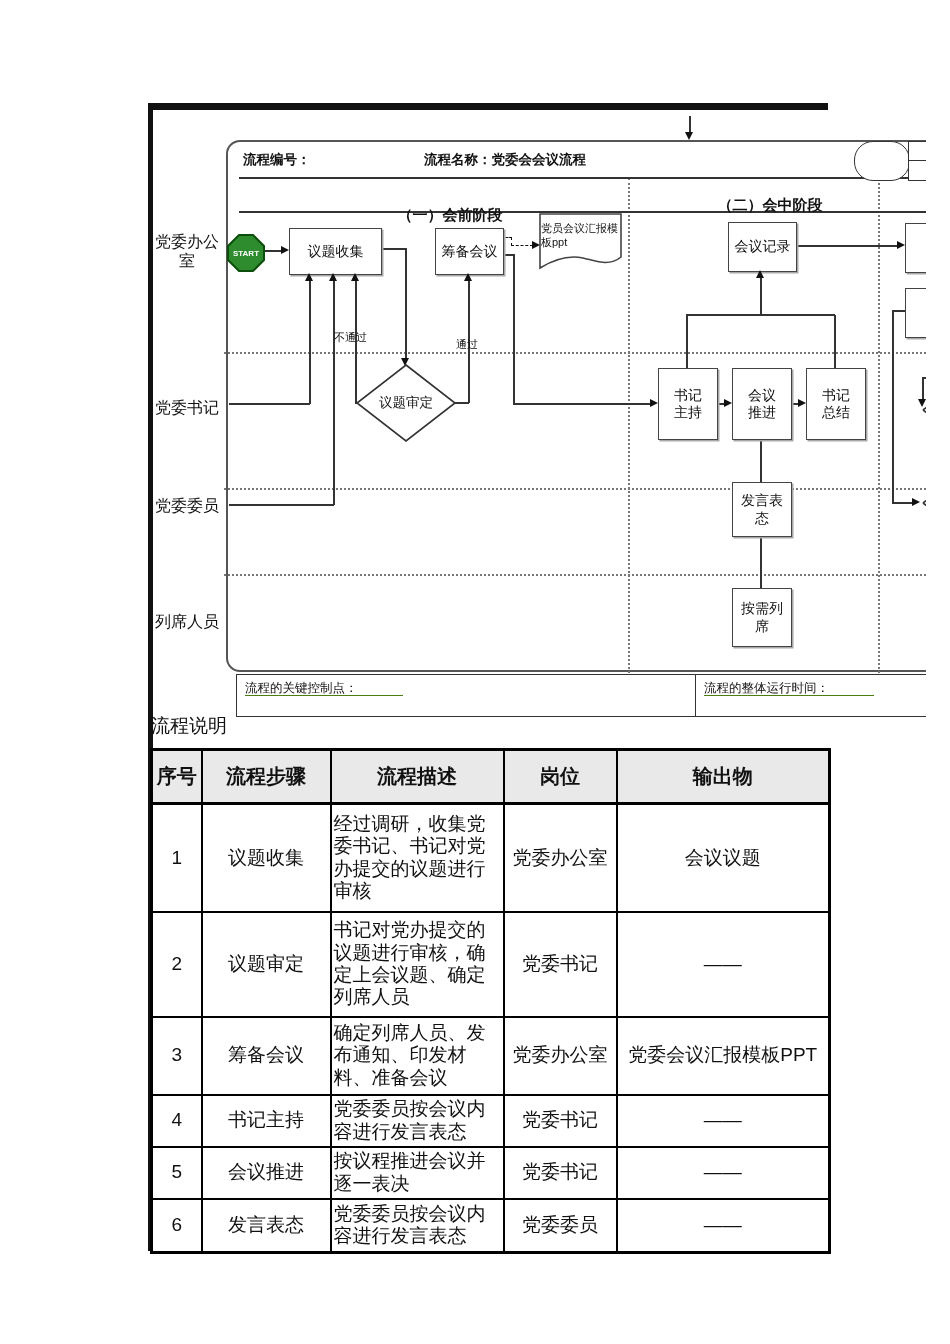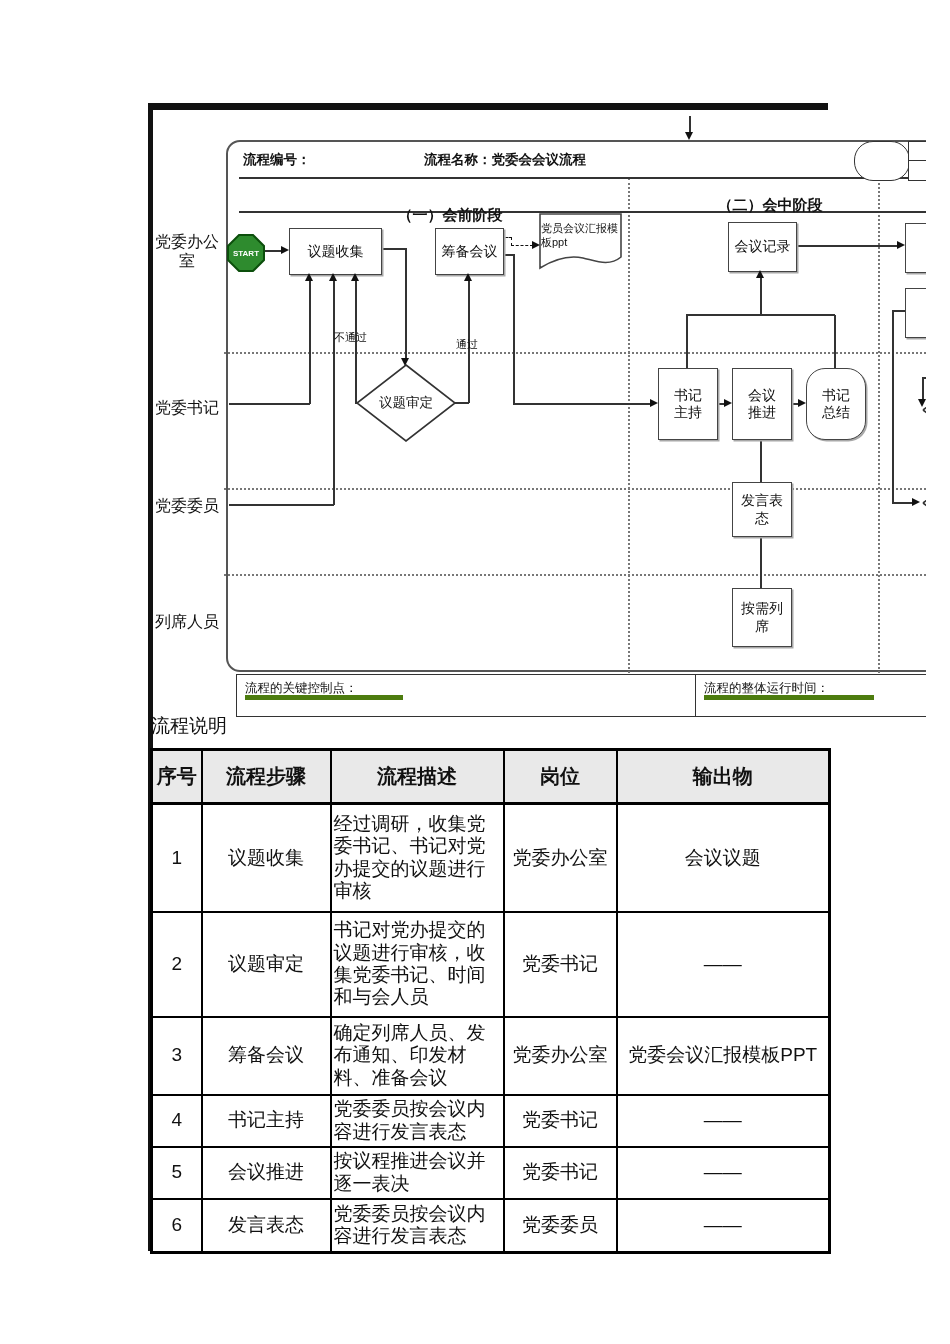--- a/index.html
+++ b/index.html
@@ -21,21 +21,21 @@
   .ar.r{border-left:8px solid #111;border-right-width:0;}
   .ar.u{border-bottom:8px solid #111;border-top-width:0;}
   .ar.d{border-top:8px solid #111;border-bottom-width:0;}
   .box{border:1.5px solid #444;background:#fff;display:flex;align-items:center;justify-content:center;
        text-align:center;font-size:14px;line-height:1.25;z-index:2;box-shadow:1.5px 1.5px 0 #a8a8a8;}
   .lbl{font-size:11px;z-index:3;white-space:nowrap;}
   .lane-lbl{font-size:16px;text-align:center;line-height:1.2;z-index:2;}
   .phase{font-weight:bold;font-size:15px;text-align:center;z-index:2;}
   .hdr{font-weight:bold;font-size:13.5px;z-index:2;white-space:nowrap;}
   .note-box{border:1.5px solid #333;background:#fff;z-index:2;font-size:12.5px;}
-  .note-box span{border-bottom:5px solid #4d7c0f;padding-right:45px;}
+  .note-box span{border-bottom:1px solid #4d7c0f;padding-right:45px;}
   .svgnode{z-index:2;}
   .nodetext{z-index:3;display:flex;align-items:center;justify-content:center;text-align:left;}
   
   table.flowtab{position:absolute;left:150px;top:748px;width:678px;border-collapse:collapse;
       table-layout:fixed;font-size:19px;background:#fff;}
   table.flowtab td{border:2px solid #000;text-align:center;vertical-align:middle;padding:0 1px;line-height:1.18;}
   table.flowtab{border:3px solid #000;}
   table.flowtab tr.head td{background:#e9e9e9;font-weight:bold;font-size:20px;border-bottom:3px solid #000;}
   table.flowtab td.desc{text-align:left;padding:1px 2px;}
   .sect-title{font-size:19px;z-index:2;}
@@ -159,21 +159,21 @@
   <polygon points="50,1 99,39 50,77 1,39" fill="#fff" stroke="#333" stroke-width="1.6"></polygon>
 </svg>
 <div class="abs nodetext" style="left:356px;top:364px;width:100px;height:78px;font-size:13.5px;">议题审定</div>
 
 <div class="abs box" style="left:658px;top:368px;width:58px;height:70px;padding:0;">
   <span style="width:32px;">书记主持</span>
     </div>
 <div class="abs box" style="left:732px;top:368px;width:58px;height:70px;">
   <span style="width:32px;">会议推进</span>
     </div>
-<div class="abs box" style="left:806px;top:368px;width:58px;height:70px;border-radius:19px;">
+<div class="abs box" style="left:806px;top:368px;width:58px;height:70px;">
   <span style="width:32px;">书记总结</span>
     </div>
 <div class="abs box" style="left:732px;top:482px;width:58px;height:53px;">
   <span style="width:46px;">发言表态</span>
     </div>
 <div class="abs box" style="left:732px;top:588px;width:58px;height:57px;">
   <span style="width:46px;">按需列席</span>
     </div>
 
 <svg class="abs svgnode" style="left:915px;top:380px;" width="40" height="62">
@@ -209,21 +209,21 @@
   <tr style="height:108px">
     <td>1</td>
     <td>议题收集</td>
     <td class="desc">经过调研，收集党委书记、书记对党办提交的议题进行审核</td>
     <td>党委办公室</td>
     <td>会议议题</td>
   </tr>
   <tr style="height:105px">
     <td>2</td>
     <td>议题审定</td>
-    <td class="desc">书记对党办提交的议题进行审核，收集党委书记、时间和与会人员</td>
+    <td class="desc">书记对党办提交的议题进行审核，确定上会议题、确定列席人员</td>
     <td>党委书记</td>
     <td>——</td>
   </tr>
   <tr style="height:78px">
     <td>3</td>
     <td>筹备会议</td>
     <td class="desc">确定列席人员、发布通知、印发材料、准备会议</td>
     <td>党委办公室</td>
     <td>党委会议汇报模板PPT</td>
   </tr>

